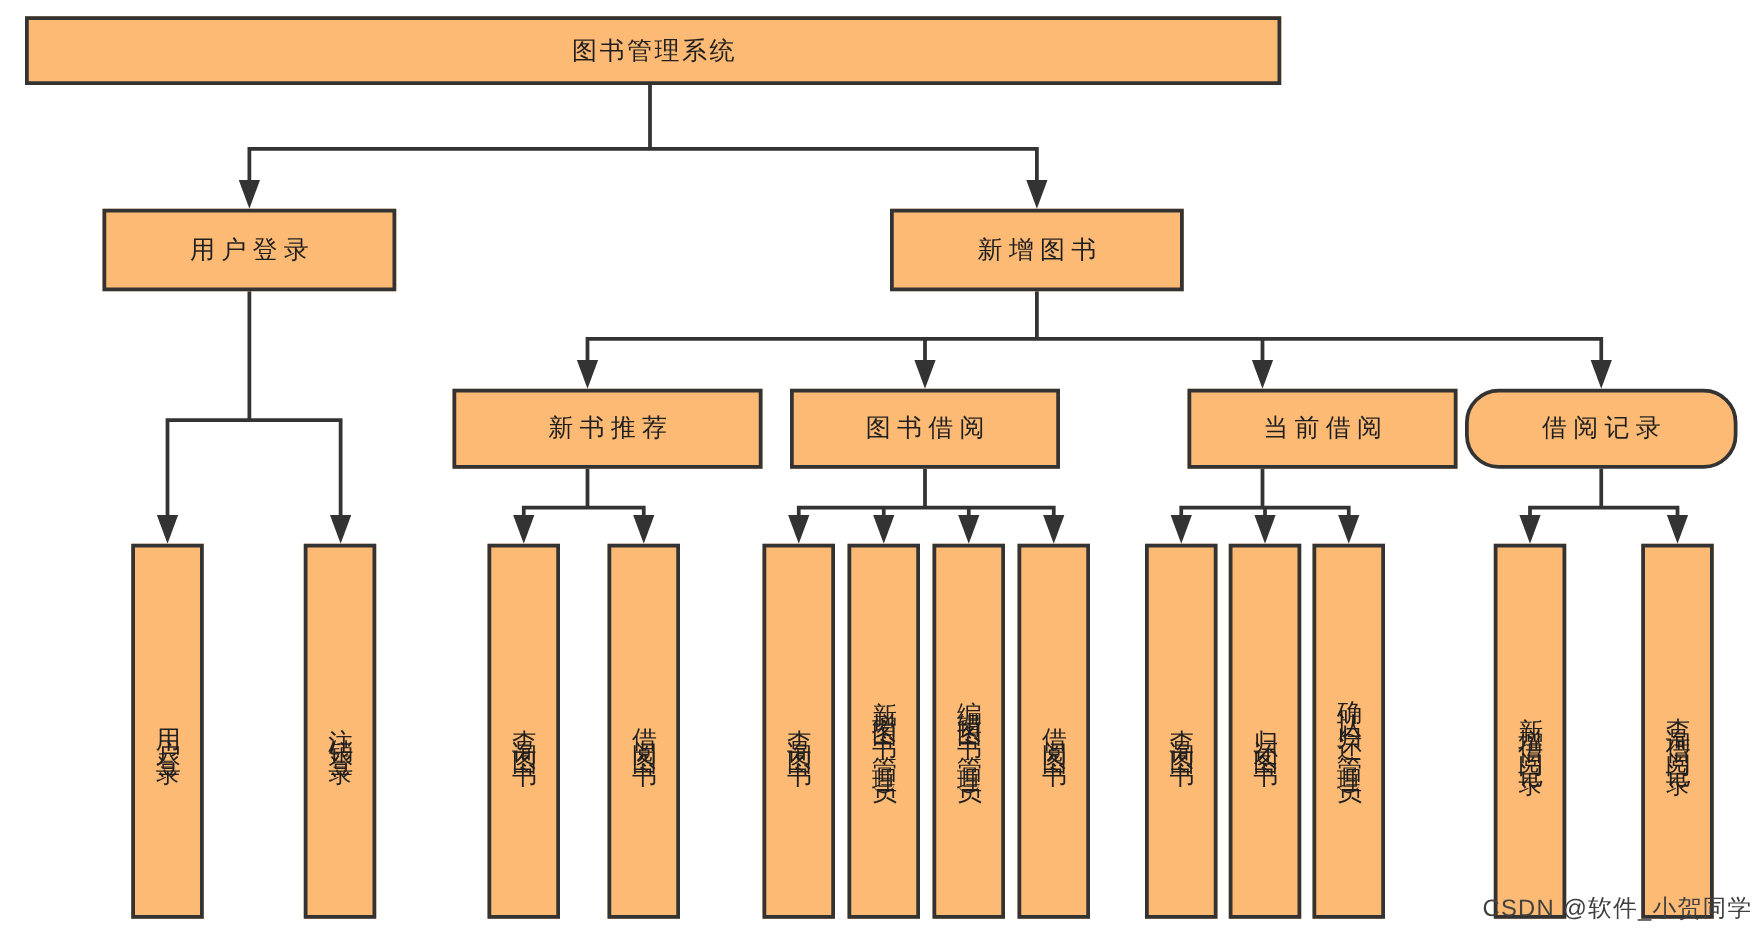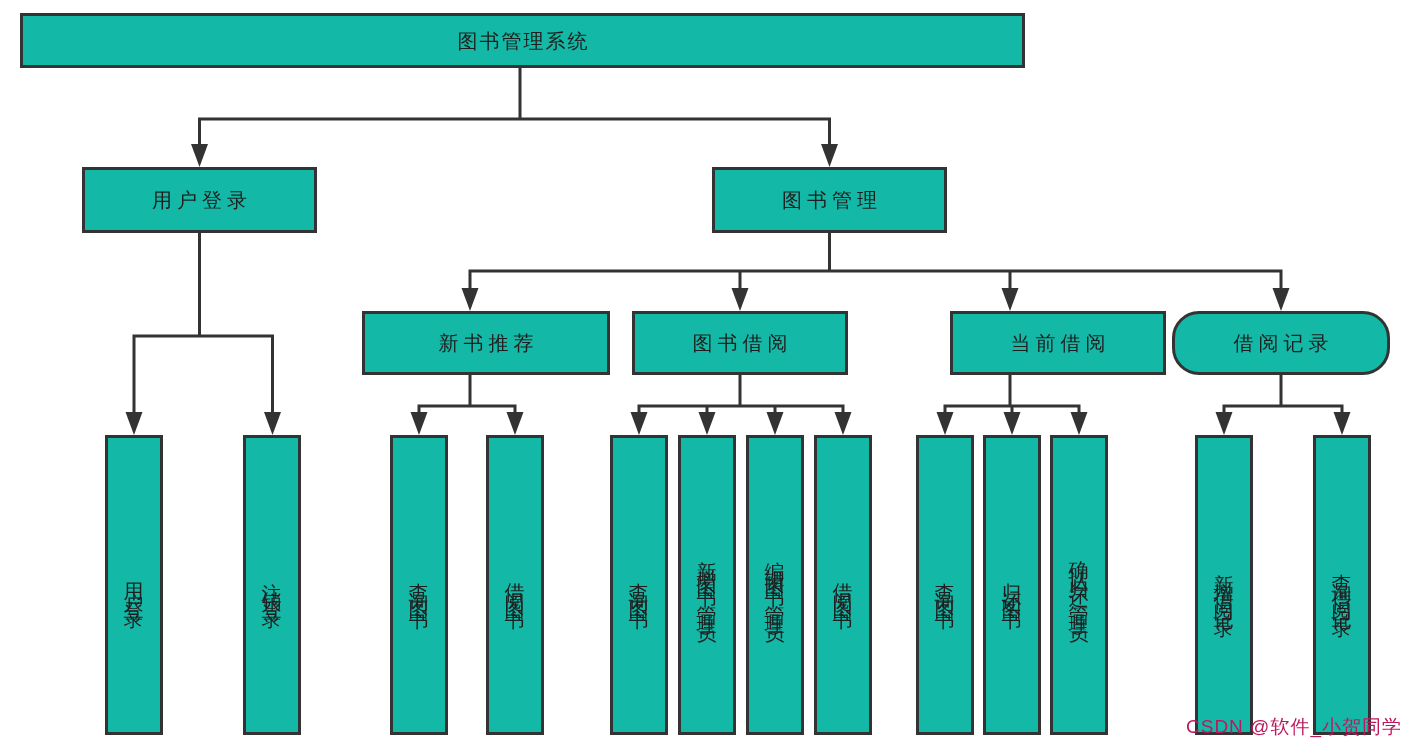--- a/index.html
+++ b/index.html
@@ -9,39 +9,39 @@
     background:#ffffff;
     font-family:"Liberation Sans","DejaVu Sans",sans-serif;
     overflow:hidden;
   }
   .connectors{position:absolute;left:0;top:0;width:1405px;height:747px;}
   .connectors path{stroke:#333333;stroke-width:3;fill:none;}
   .connectors polygon{fill:#333333;stroke:none;}
   .node{
     position:absolute;
     box-sizing:border-box;
-    background:#14b8a6;
+    background:#fdba74;
     border:3px solid #333333;
     color:#1f1f1f;
     display:flex;align-items:center;justify-content:center;
     line-height:1;
     z-index:2;
   }
   .node-h{font-size:20px;letter-spacing:5px;text-indent:5px;}
   .node-root{font-size:20px;letter-spacing:2px;text-indent:2px;}
   .node-v{
     font-size:20px;
     writing-mode:vertical-rl;
     letter-spacing:9px;
   }
   .watermark{
     position:absolute;
     left:1186px;top:714px;
     font-size:19px;
-    color:#be185d;
+    color:#404040;
     letter-spacing:1px;
     white-space:nowrap;
     z-index:3;
   }
 </style>
 </head>
 <body>
 
 <div class="canvas">
 
@@ -84,21 +84,21 @@
     <g>
       <path d="M1281 375 V406 M1224 406 H1342 M1224 404.5 V414 M1342 404.5 V414"></path>
       <polygon points="1215.5,412 1232.5,412 1224,435"></polygon>
       <polygon points="1333.5,412 1350.5,412 1342,435"></polygon>
     </g>
   </svg>
 
   <div class="node node-root" style="left:20px;top:13px;width:1005px;height:55px;">图书管理系统</div>
 
   <div class="node node-h" style="left:82px;top:167px;width:235px;height:66px;">用户登录</div>
-  <div class="node node-h" style="left:712px;top:167px;width:235px;height:66px;">图书管理</div>
+  <div class="node node-h" style="left:712px;top:167px;width:235px;height:66px;">新增图书</div>
 
   <div class="node node-h" style="left:362px;top:311px;width:248px;height:64px;">新书推荐</div>
   <div class="node node-h" style="left:632px;top:311px;width:216px;height:64px;text-align:right;">图书借阅</div>
   <div class="node node-h" style="left:902px;top:311px;width:216px;height:64px;margin-left:48px;">当前借阅</div>
   <div class="node node-h" style="left:1172px;top:311px;width:218px;height:64px;border-radius:27px;">借阅记录</div>
 
   <div class="node node-v" style="left:105px;top:435px;width:58px;height:300px;">用户登录</div>
   <div class="node node-v" style="left:243px;top:435px;width:58px;height:300px;">注销登录</div>
 
   <div class="node node-v" style="left:390px;top:435px;width:58px;height:300px;">查询图书</div>

